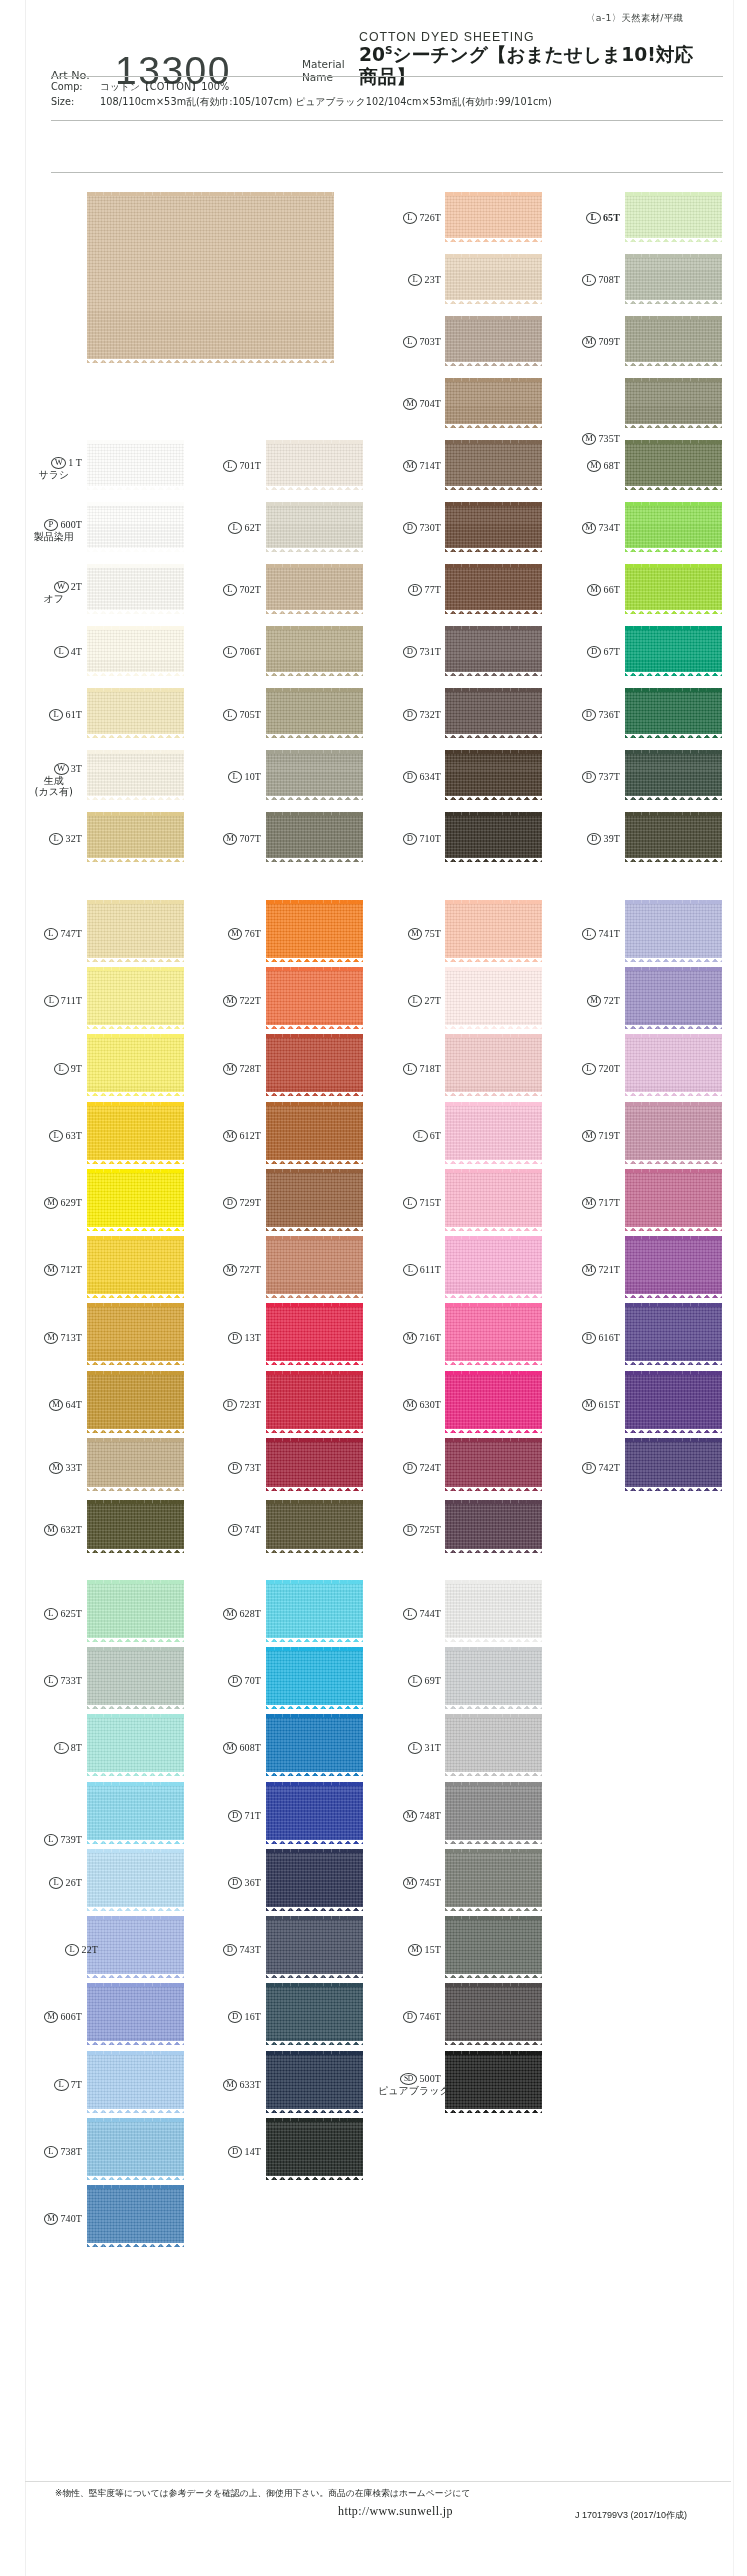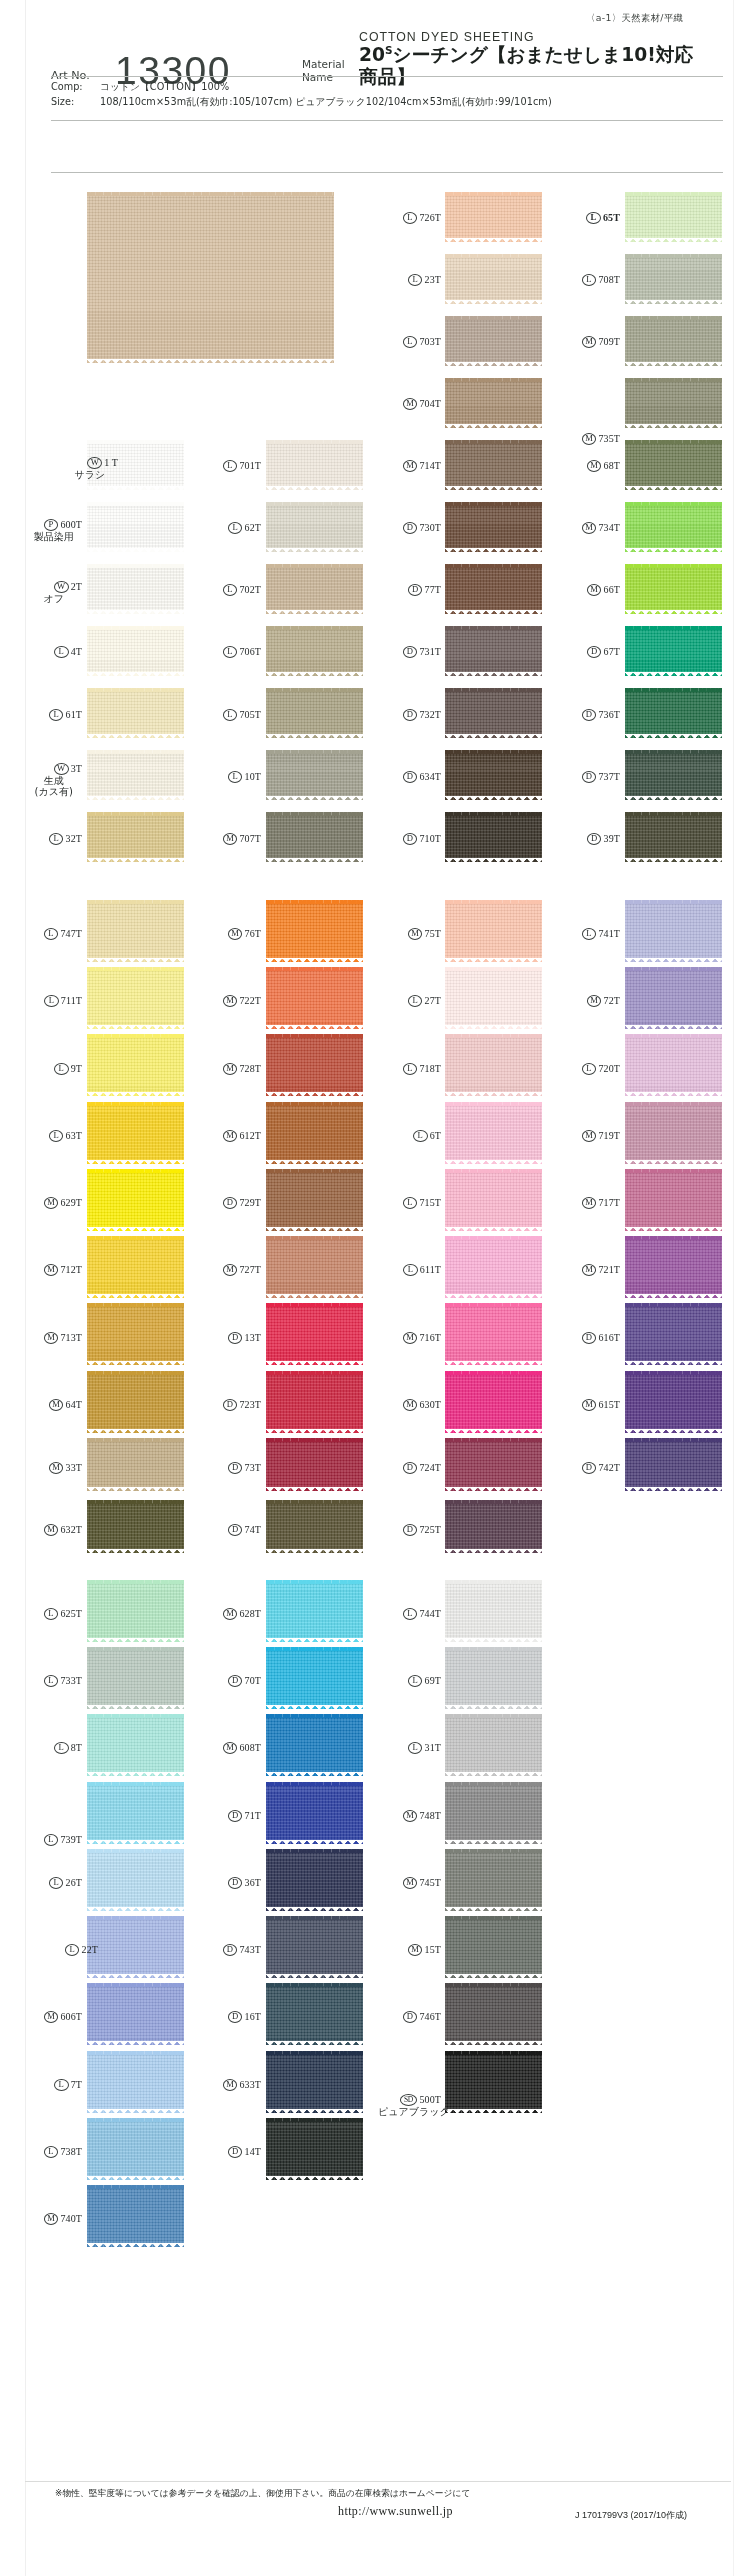--- a/index.html
+++ b/index.html
@@ -249,21 +249,21 @@
       <div class="cell">
         <div class="sw" style="left: 625px; top: 382px; width: 97px; height: 42px; background: rgb(139, 140, 114);">
           <div class="weave"></div>
         </div>
         <div class="lab" style="left: 565px; top: 384px; width: 55px; margin-top: 48px;"><span class="circ">M</span><span class="code">735T</span></div>
       </div>
       <div class="cell">
         <div class="sw" style="left: 87px; top: 444px; width: 97px; height: 42px; background: rgb(252, 252, 250);">
           <div class="weave"></div>
         </div>
-        <div class="lab" style="left: 27px; top: 456px; width: 55px; padding-left: 36px;"><span class="circ">W</span><span class="code">1 T</span><span class="sub">サラシ</span></div>
+        <div class="lab" style="left: 27px; top: 456px; width: 55px;"><span class="circ">W</span><span class="code">1 T</span><span class="sub">サラシ</span></div>
       </div>
       <div class="cell">
         <div class="sw" style="left: 266px; top: 444px; width: 97px; height: 42px; background: rgb(238, 231, 220);">
           <div class="weave"></div>
         </div>
         <div class="lab" style="left: 206px; top: 459px; width: 55px;"><span class="circ">L</span><span class="code">701T</span></div>
       </div>
       <div class="cell">
         <div class="sw" style="left: 445px; top: 444px; width: 97px; height: 42px; background: rgb(125, 102, 82);">
           <div class="weave"></div>
@@ -789,21 +789,21 @@
       <div class="cell">
         <div class="sw" style="left: 266px; top: 2055px; width: 97px; height: 54px; background: rgb(34, 49, 74);">
           <div class="weave"></div>
         </div>
         <div class="lab" style="left: 206px; top: 2078px; width: 55px;"><span class="circ">M</span><span class="code">633T</span></div>
       </div>
       <div class="cell">
         <div class="sw" style="left: 445px; top: 2055px; width: 97px; height: 54px; background: rgb(25, 26, 25);">
           <div class="weave"></div>
         </div>
-        <div class="lab" style="left: 378px; top: 2072px; width: 63px; margin-top: 21px;"><span class="circ sd">SD</span><span class="code">500T</span><span class="sub">ピュアブラック</span></div>
+        <div class="lab" style="left: 378px; top: 2072px; width: 63px;"><span class="circ sd">SD</span><span class="code">500T</span><span class="sub">ピュアブラック</span></div>
       </div>
       <div class="cell">
         <div class="sw" style="left: 87px; top: 2122px; width: 97px; height: 54px; background: rgb(143, 198, 230);">
           <div class="weave"></div>
         </div>
         <div class="lab" style="left: 27px; top: 2145px; width: 55px;"><span class="circ">L</span><span class="code">738T</span></div>
       </div>
       <div class="cell">
         <div class="sw" style="left: 266px; top: 2122px; width: 97px; height: 54px; background: rgb(35, 42, 39);">
           <div class="weave"></div>

